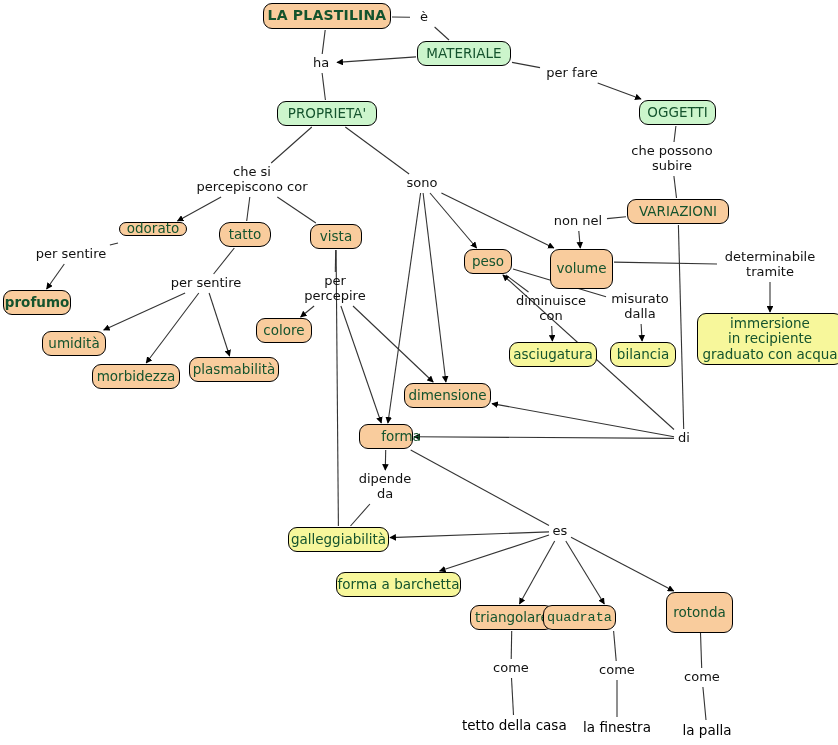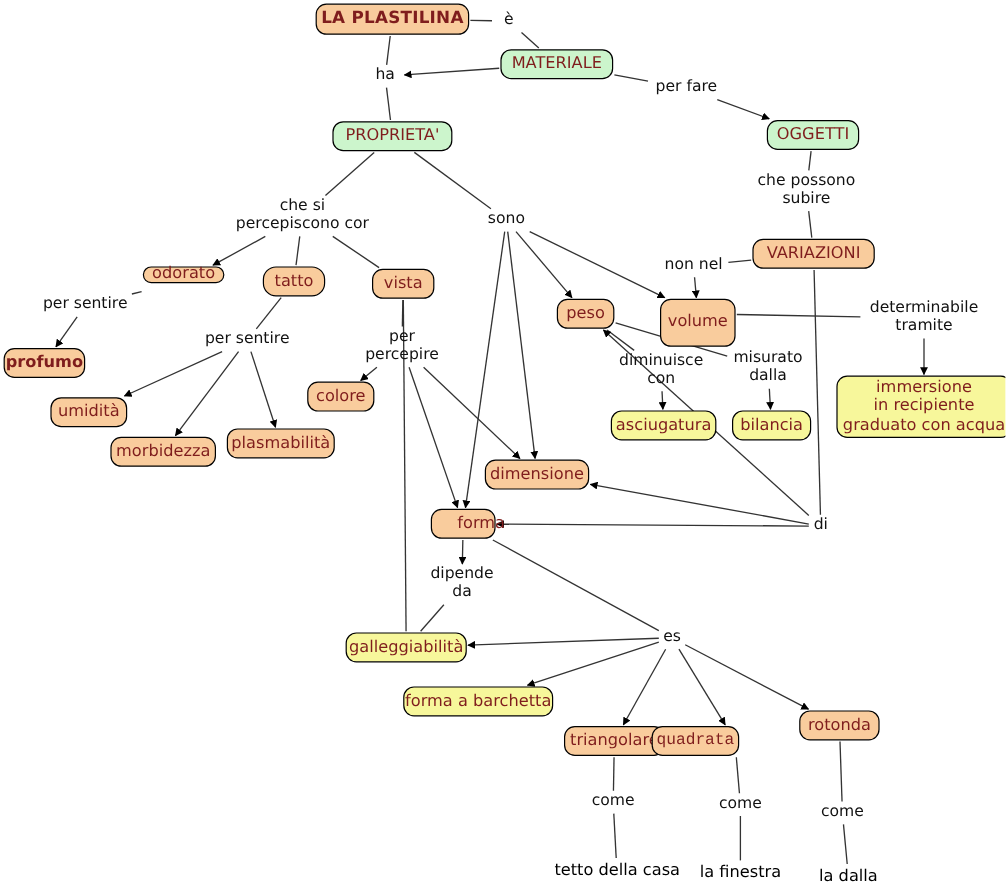--- a/index.html
+++ b/index.html
@@ -2,21 +2,21 @@
 <html><head>
 <meta charset="utf-8">
 <style>
   html,body{margin:0;padding:0;background:#ffffff;}
   body{font-family:"DejaVu Sans",sans-serif;}
   #map{position:relative;width:838px;height:745px;overflow:hidden;background:#fff;}
   svg#edges{position:absolute;left:0;top:0;width:838px;height:745px;pointer-events:none;}
 
   .node{position:absolute;box-sizing:border-box;border:1px solid #000;border-radius:9px;
         display:flex;align-items:center;justify-content:center;text-align:center;
-        font-size:13.5px;color:#7f1d1d;line-height:1.12;padding:2px 6px;white-space:pre;}
+        font-size:13.5px;color:#14532d;line-height:1.12;padding:2px 6px;white-space:pre;}
   .node.orange{background:#F9CC9D;}
   .node.green{background:#CCF5CC;}
   .node.yellow{background:#F7F79B;}
   .node.title{background:#F9CC9D;font-weight:bold;font-size:14px;letter-spacing:.2px;}
   .node.caps{font-size:13.5px;}
 
   .lbl{position:absolute;font-size:13px;color:#111;line-height:1.12;white-space:pre;
        text-align:center;background:transparent;}
   .plain{position:absolute;font-size:13.5px;color:#000;white-space:pre;text-align:center;}
 </style>
@@ -108,21 +108,21 @@
       <div class="node yellow" style="left: 610px; top: 342px; width: 66px; height: 25px;">bilancia</div>
       <div class="node yellow" style="left: 697px; top: 313px; width: 146px; height: 52px;">immersione
 in recipiente
 graduato con acqua</div>
       <div class="node orange" style="left: 404px; top: 383px; width: 87px; height: 25px;">dimensione</div>
       <div class="node orange" style="left: 359px; top: 424px; width: 54px; height: 25px; padding-left: 36px;">forma</div>
       <div class="node yellow" style="left: 288px; top: 527px; width: 101px; height: 25px;">galleggiabilità</div>
       <div class="node yellow" style="left: 336px; top: 572px; width: 125px; height: 25px;">forma a barchetta</div>
       <div class="node orange" style="left: 470px; top: 605px; width: 84px; height: 25px;">triangolare</div>
       <div class="node orange" style="left: 543px; top: 605px; width: 73px; height: 25px; font-family: Liberation Mono, monospace;">quadrata</div>
-      <div class="node orange" style="left: 666px; top: 592px; width: 67px; height: 25px;">rotonda</div>
+      <div class="node orange" style="left: 666px; top: 592px; width: 67px; height: 41px;">rotonda</div>
       <div class="lbl" style="left: 412px; top: 10px; width: 24px;">è</div>
       <div class="lbl" style="left: 307px; top: 56px; width: 28px;">ha</div>
       <div class="lbl" style="left: 542px; top: 66px; width: 60px;">per fare</div>
       <div class="lbl" style="left: 193px; top: 165px; width: 118px;">che si
 percepiscono cor</div>
       <div class="lbl" style="left: 403px; top: 176px; width: 38px;">sono</div>
       <div class="lbl" style="left: 627px; top: 144px; width: 90px;">che possono
 subire</div>
       <div class="lbl" style="left: 551px; top: 214px; width: 54px;">non nel</div>
       <div class="lbl" style="left: 32px; top: 247px; width: 78px;">per sentire</div>
@@ -137,15 +137,15 @@
 dalla</div>
       <div class="lbl" style="left: 676px; top: 431px; width: 16px;">di</div>
       <div class="lbl" style="left: 356px; top: 472px; width: 58px;">dipende
 da</div>
       <div class="lbl" style="left: 551px; top: 524px; width: 18px;">es</div>
       <div class="lbl" style="left: 490px; top: 661px; width: 42px;">come</div>
       <div class="lbl" style="left: 596px; top: 663px; width: 42px;">come</div>
       <div class="lbl" style="left: 681px; top: 670px; width: 42px;">come</div>
       <div class="plain" style="left: 462px; top: 717px; width: 104px;">tetto della casa</div>
       <div class="plain" style="left: 581px; top: 719px; width: 72px;">la finestra</div>
-      <div class="plain" style="left: 679px; top: 722px; width: 56px;">la dalla</div>
+      <div class="plain" style="left: 679px; top: 722px; width: 56px;">la palla</div>
     </div>
 </div>
 
 </body></html>

